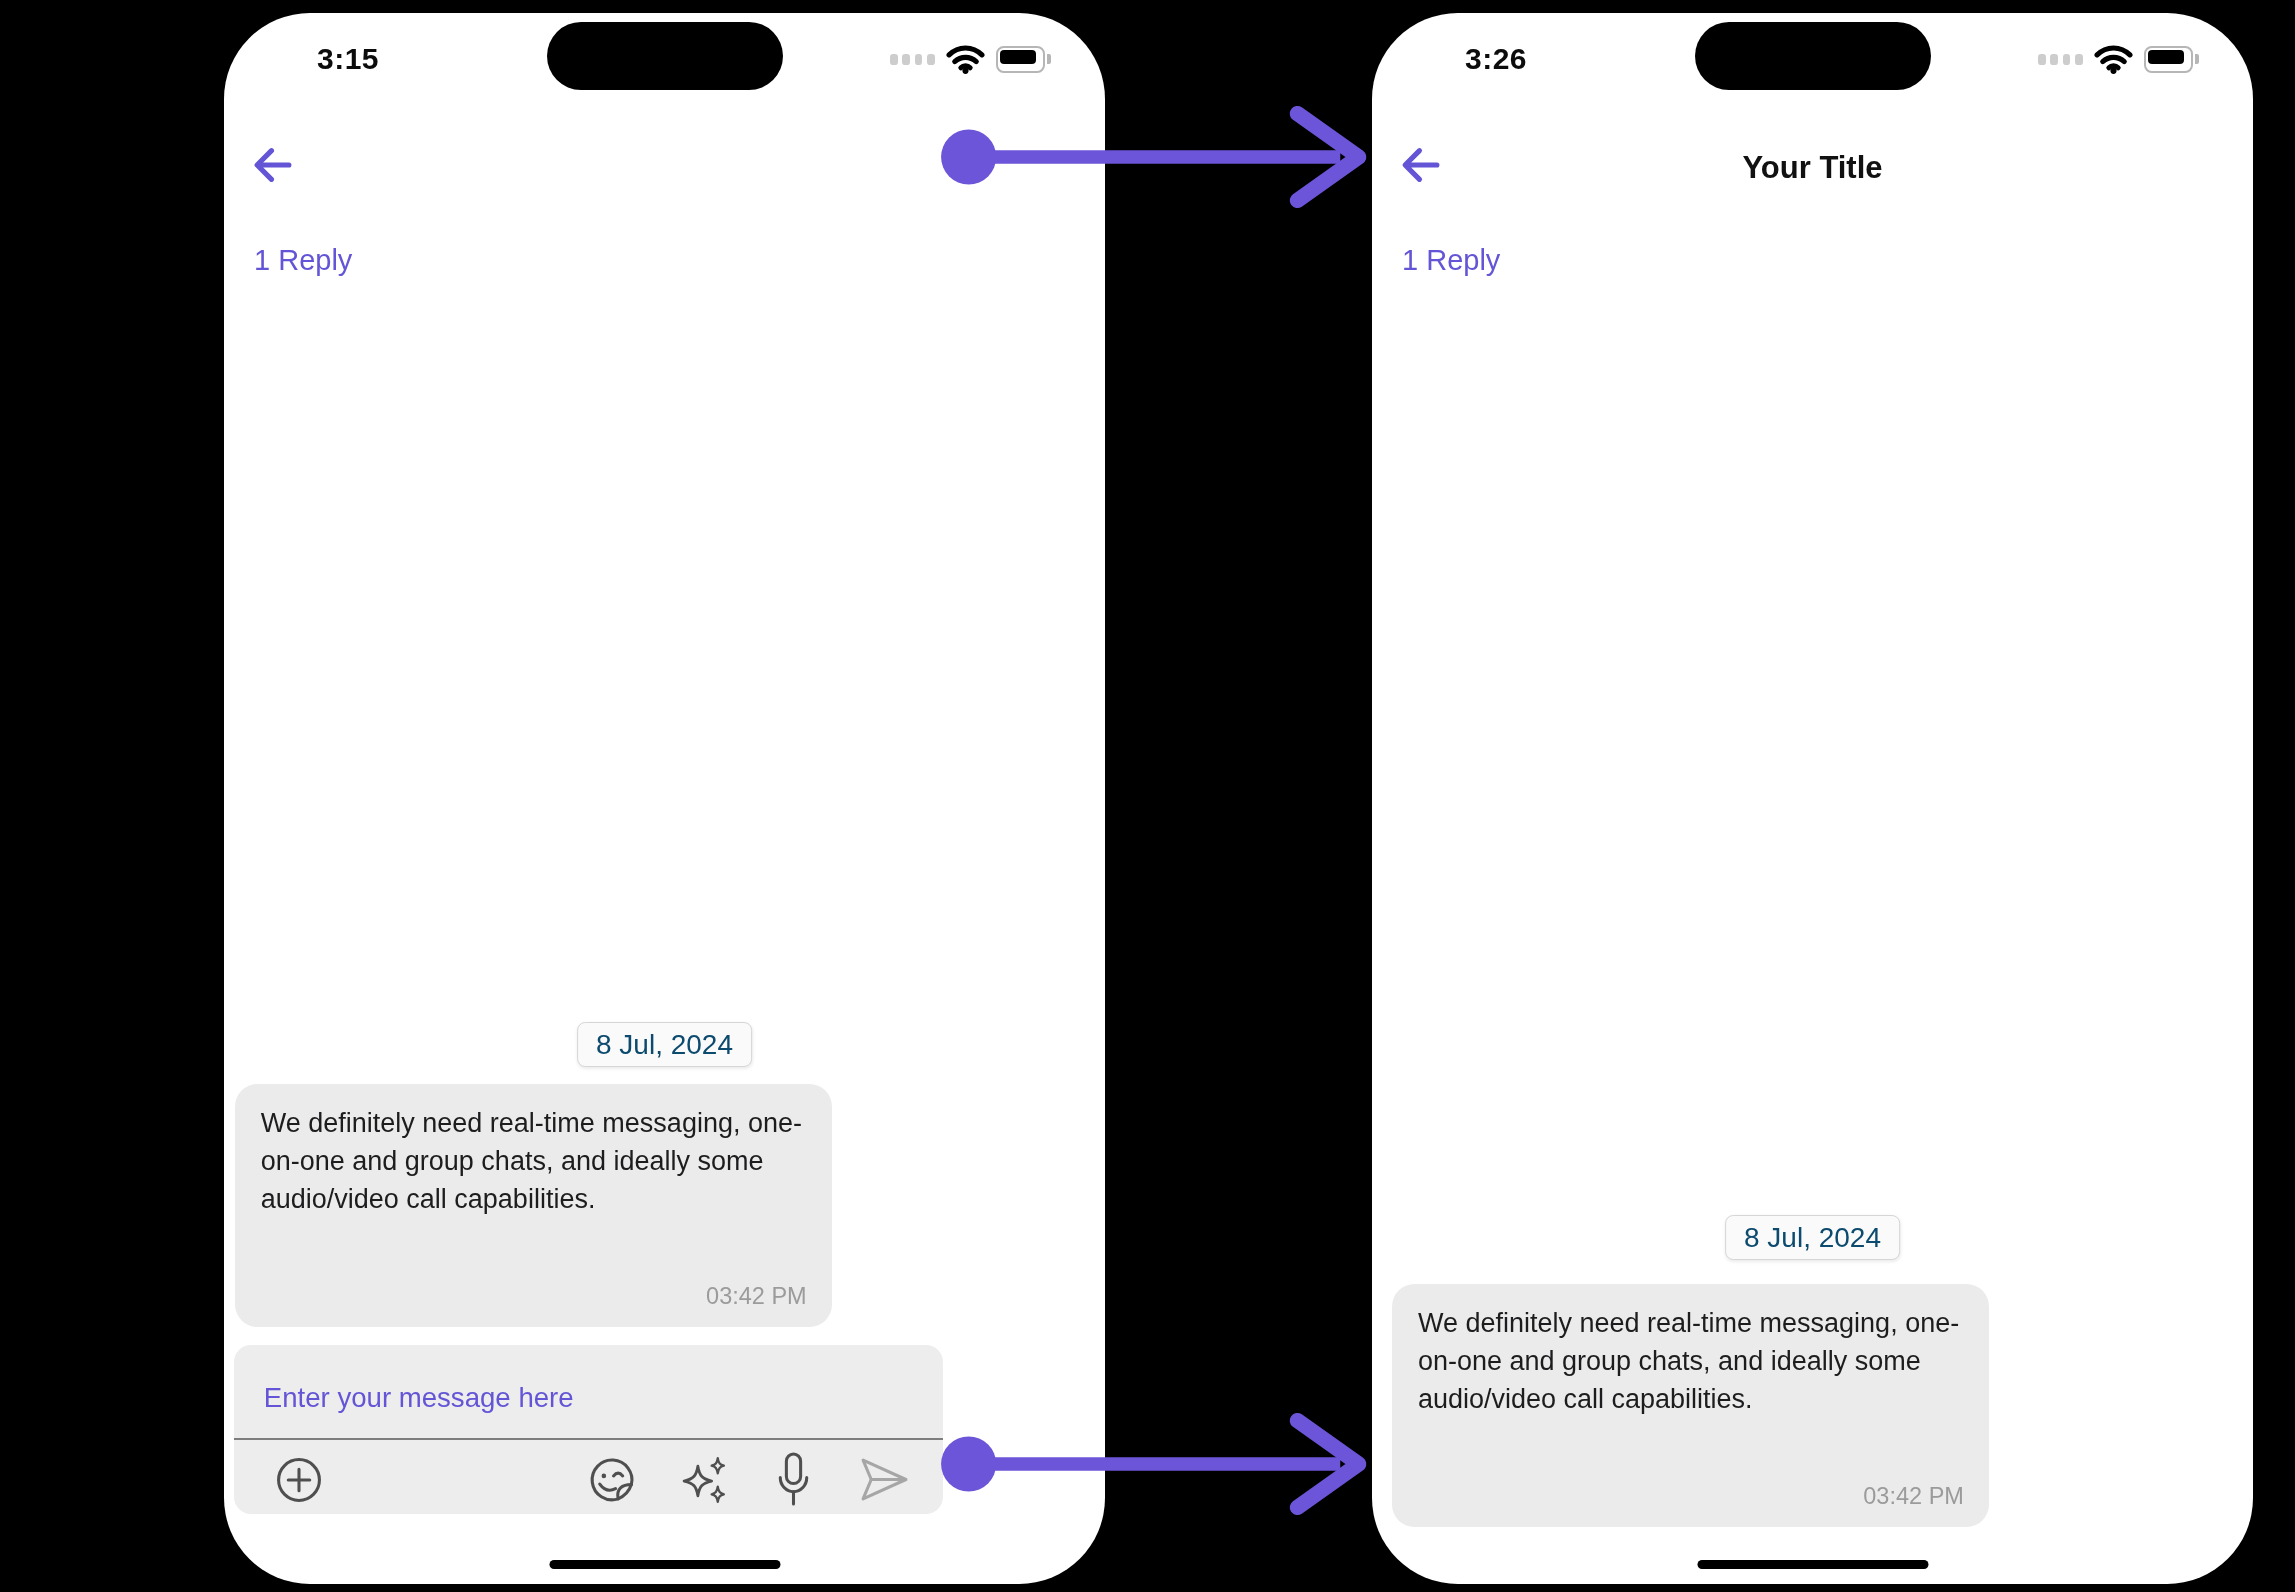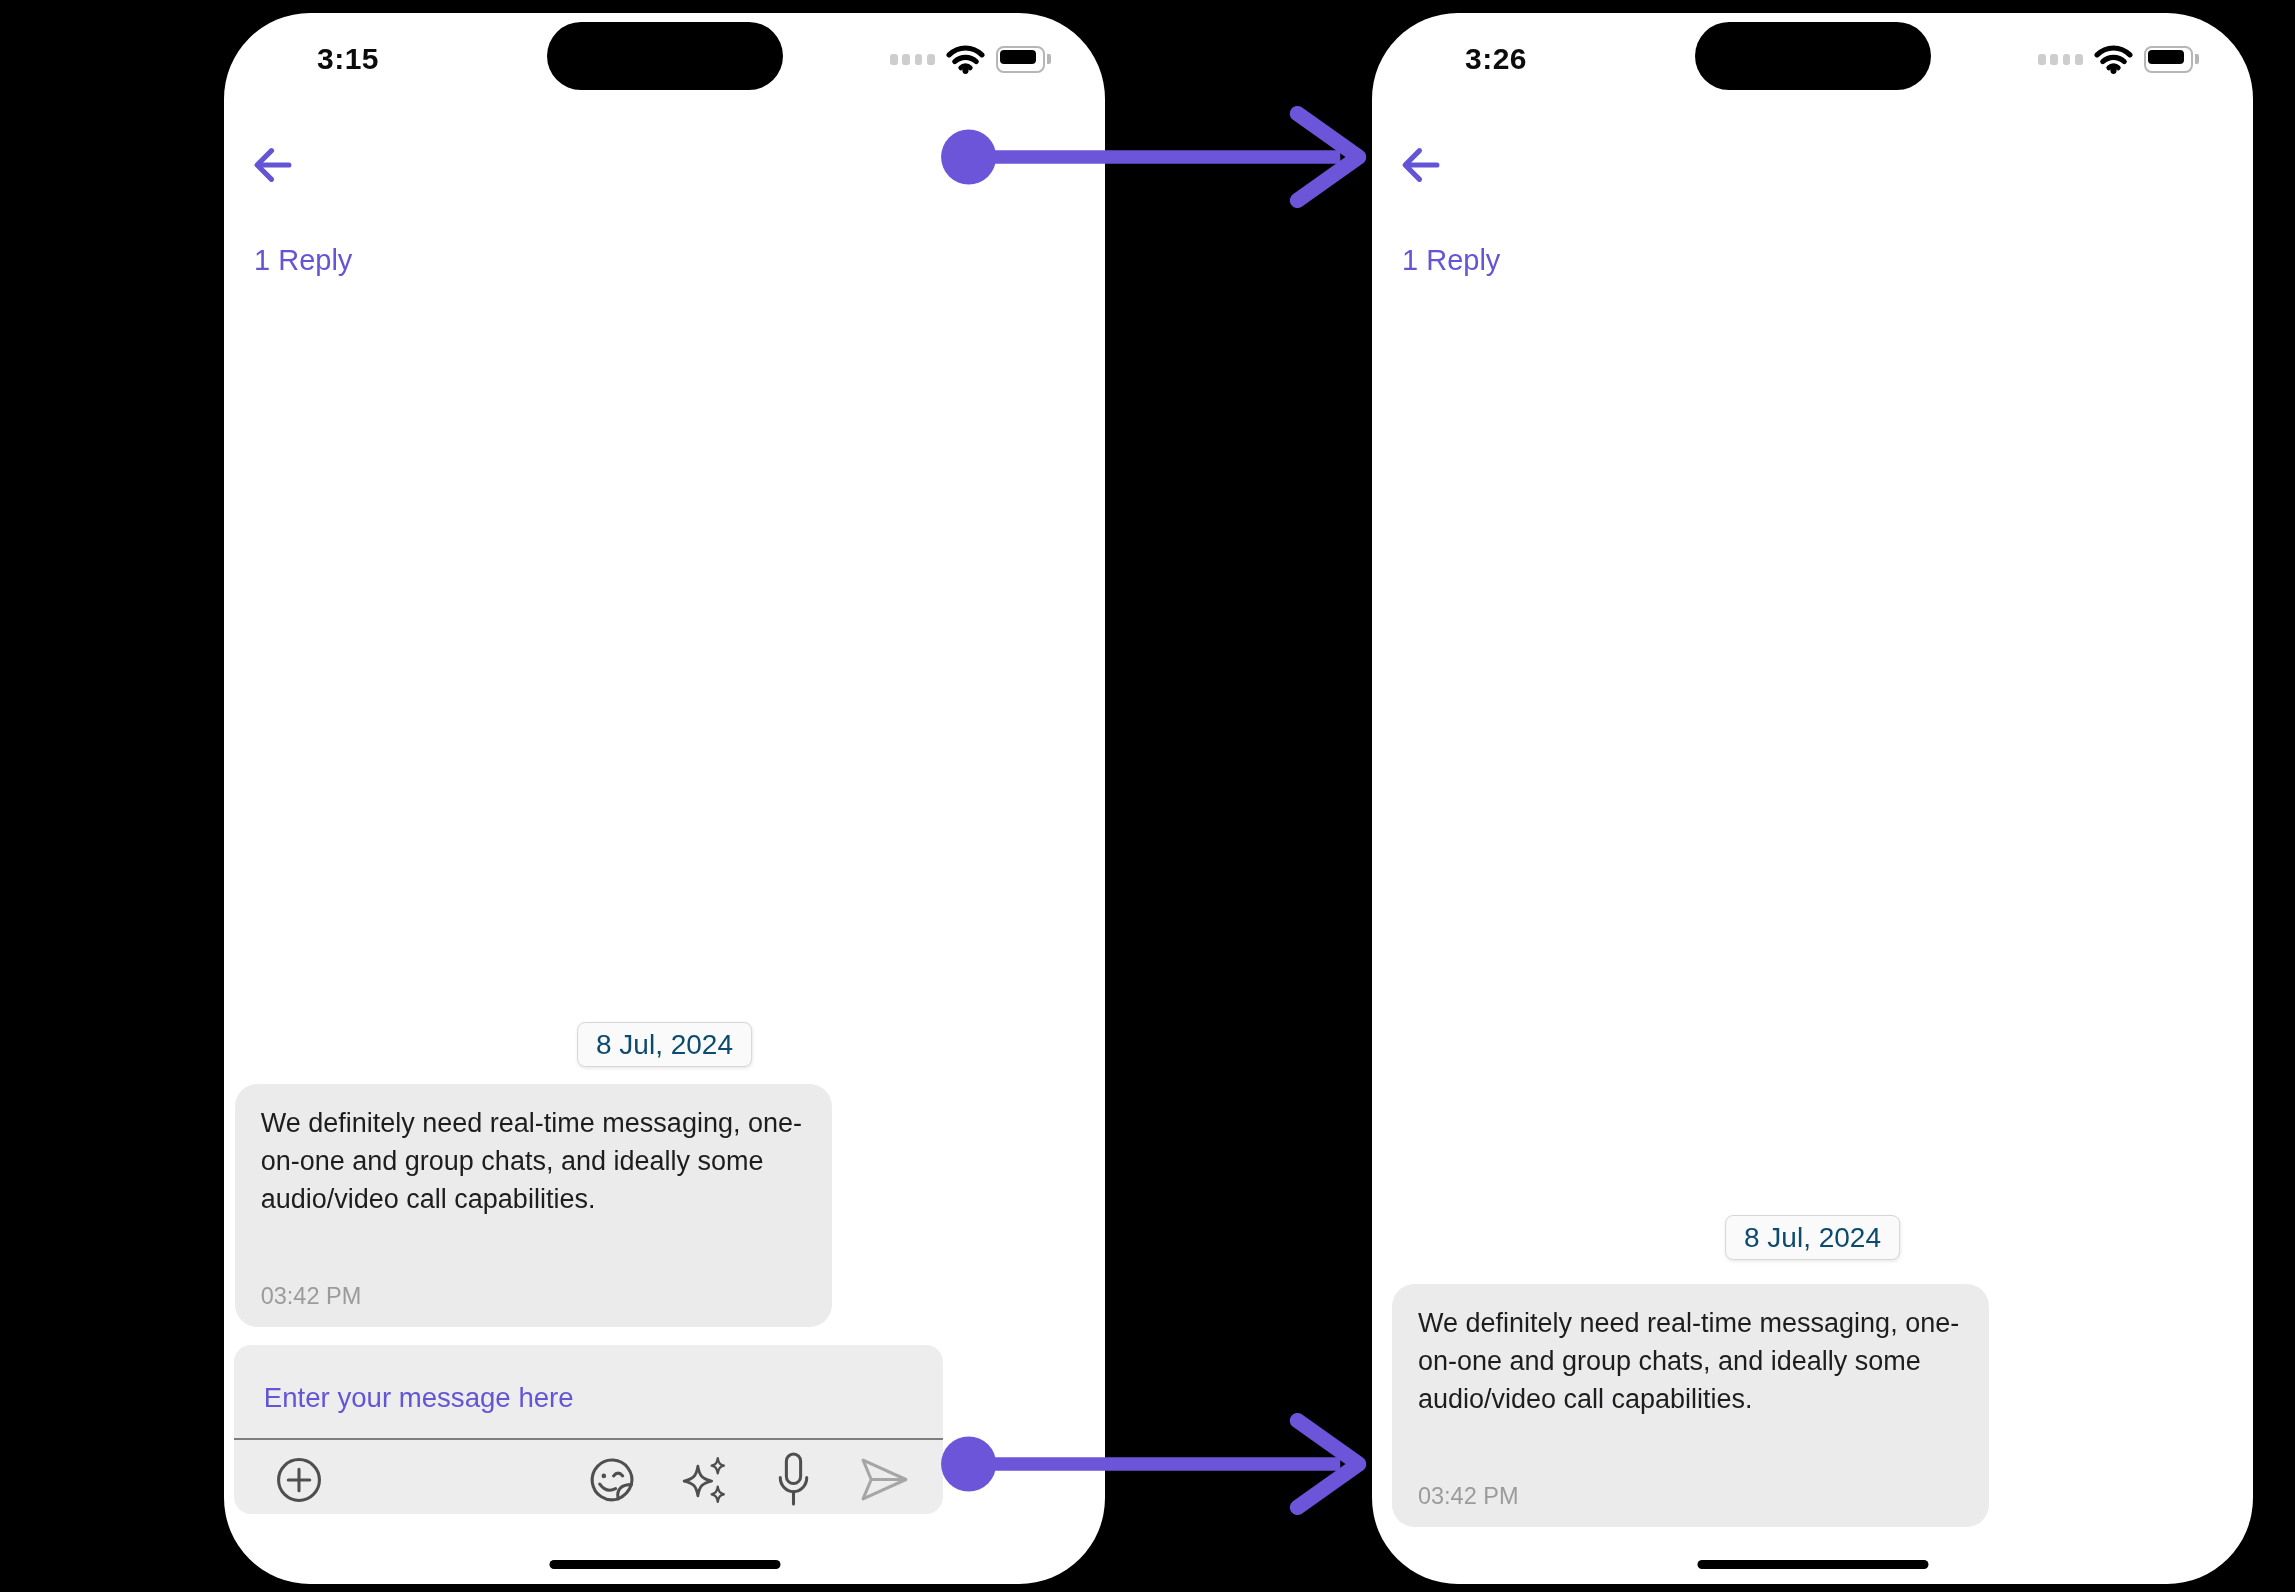--- a/index.html
+++ b/index.html
@@ -53,21 +53,21 @@
   #phone-left .date-chip{top:1009px;}
   #phone-right .date-chip{top:1202px;}
 
   .bubble{
     position:absolute;width:597px;height:243px;background:#ebebeb;border-radius:22.5px;
     box-sizing:border-box;padding:20.4px 25.5px 17.4px 25.5px;display:flex;flex-direction:column;gap:36px;
   }
   #phone-left .bubble{left:11.2px;top:1071px;}
   #phone-right .bubble{left:20.4px;top:1271px;}
   .bubble-text{font-size:27px;line-height:38px;color:#1d1d1f;}
-  .bubble-time{margin-top:auto;font-size:23.5px;color:#9b9b9b;}
+  .bubble-time{margin-top:auto;text-align:right;font-size:23.5px;color:#9b9b9b;}
 
   
   .composer{
     position:absolute;left:10.2px;top:1332px;width:709px;height:169px;
     background:#ededed;border-radius:17px;box-sizing:border-box;
   }
   .composer-input{
     position:absolute;left:27.6px;top:30px;width:561px;height:44px;
     background:transparent;border:none;outline:none;
     font-family:"Liberation Sans","DejaVu Sans",sans-serif;
@@ -204,20 +204,21 @@
         <span class="fill"></span>
           <span class="nub"></span>
       </span>
     </div>
 
     <div class="back-btn">
       <svg width="41" height="40" viewBox="0 0 80 78">
         <path d="M72 39 H12 M38 11 L10 39 L38 67" fill="none" stroke="#6355d6" stroke-width="10" stroke-linecap="round" stroke-linejoin="round"></path>
       </svg>
     </div>
+    <div class="page-title">Your Title</div>
     <div class="reply-link">1 Reply</div>
 
     <div class="date-chip">8 Jul, 2024</div>
 
     <div class="bubble">
       <div class="bubble-text">We definitely need real-time messaging, one-on-one and group chats, and ideally some audio/video call capabilities.</div>
       <div class="bubble-time">03:42 PM</div>
     </div>
 
     <div class="home-indicator"></div>

